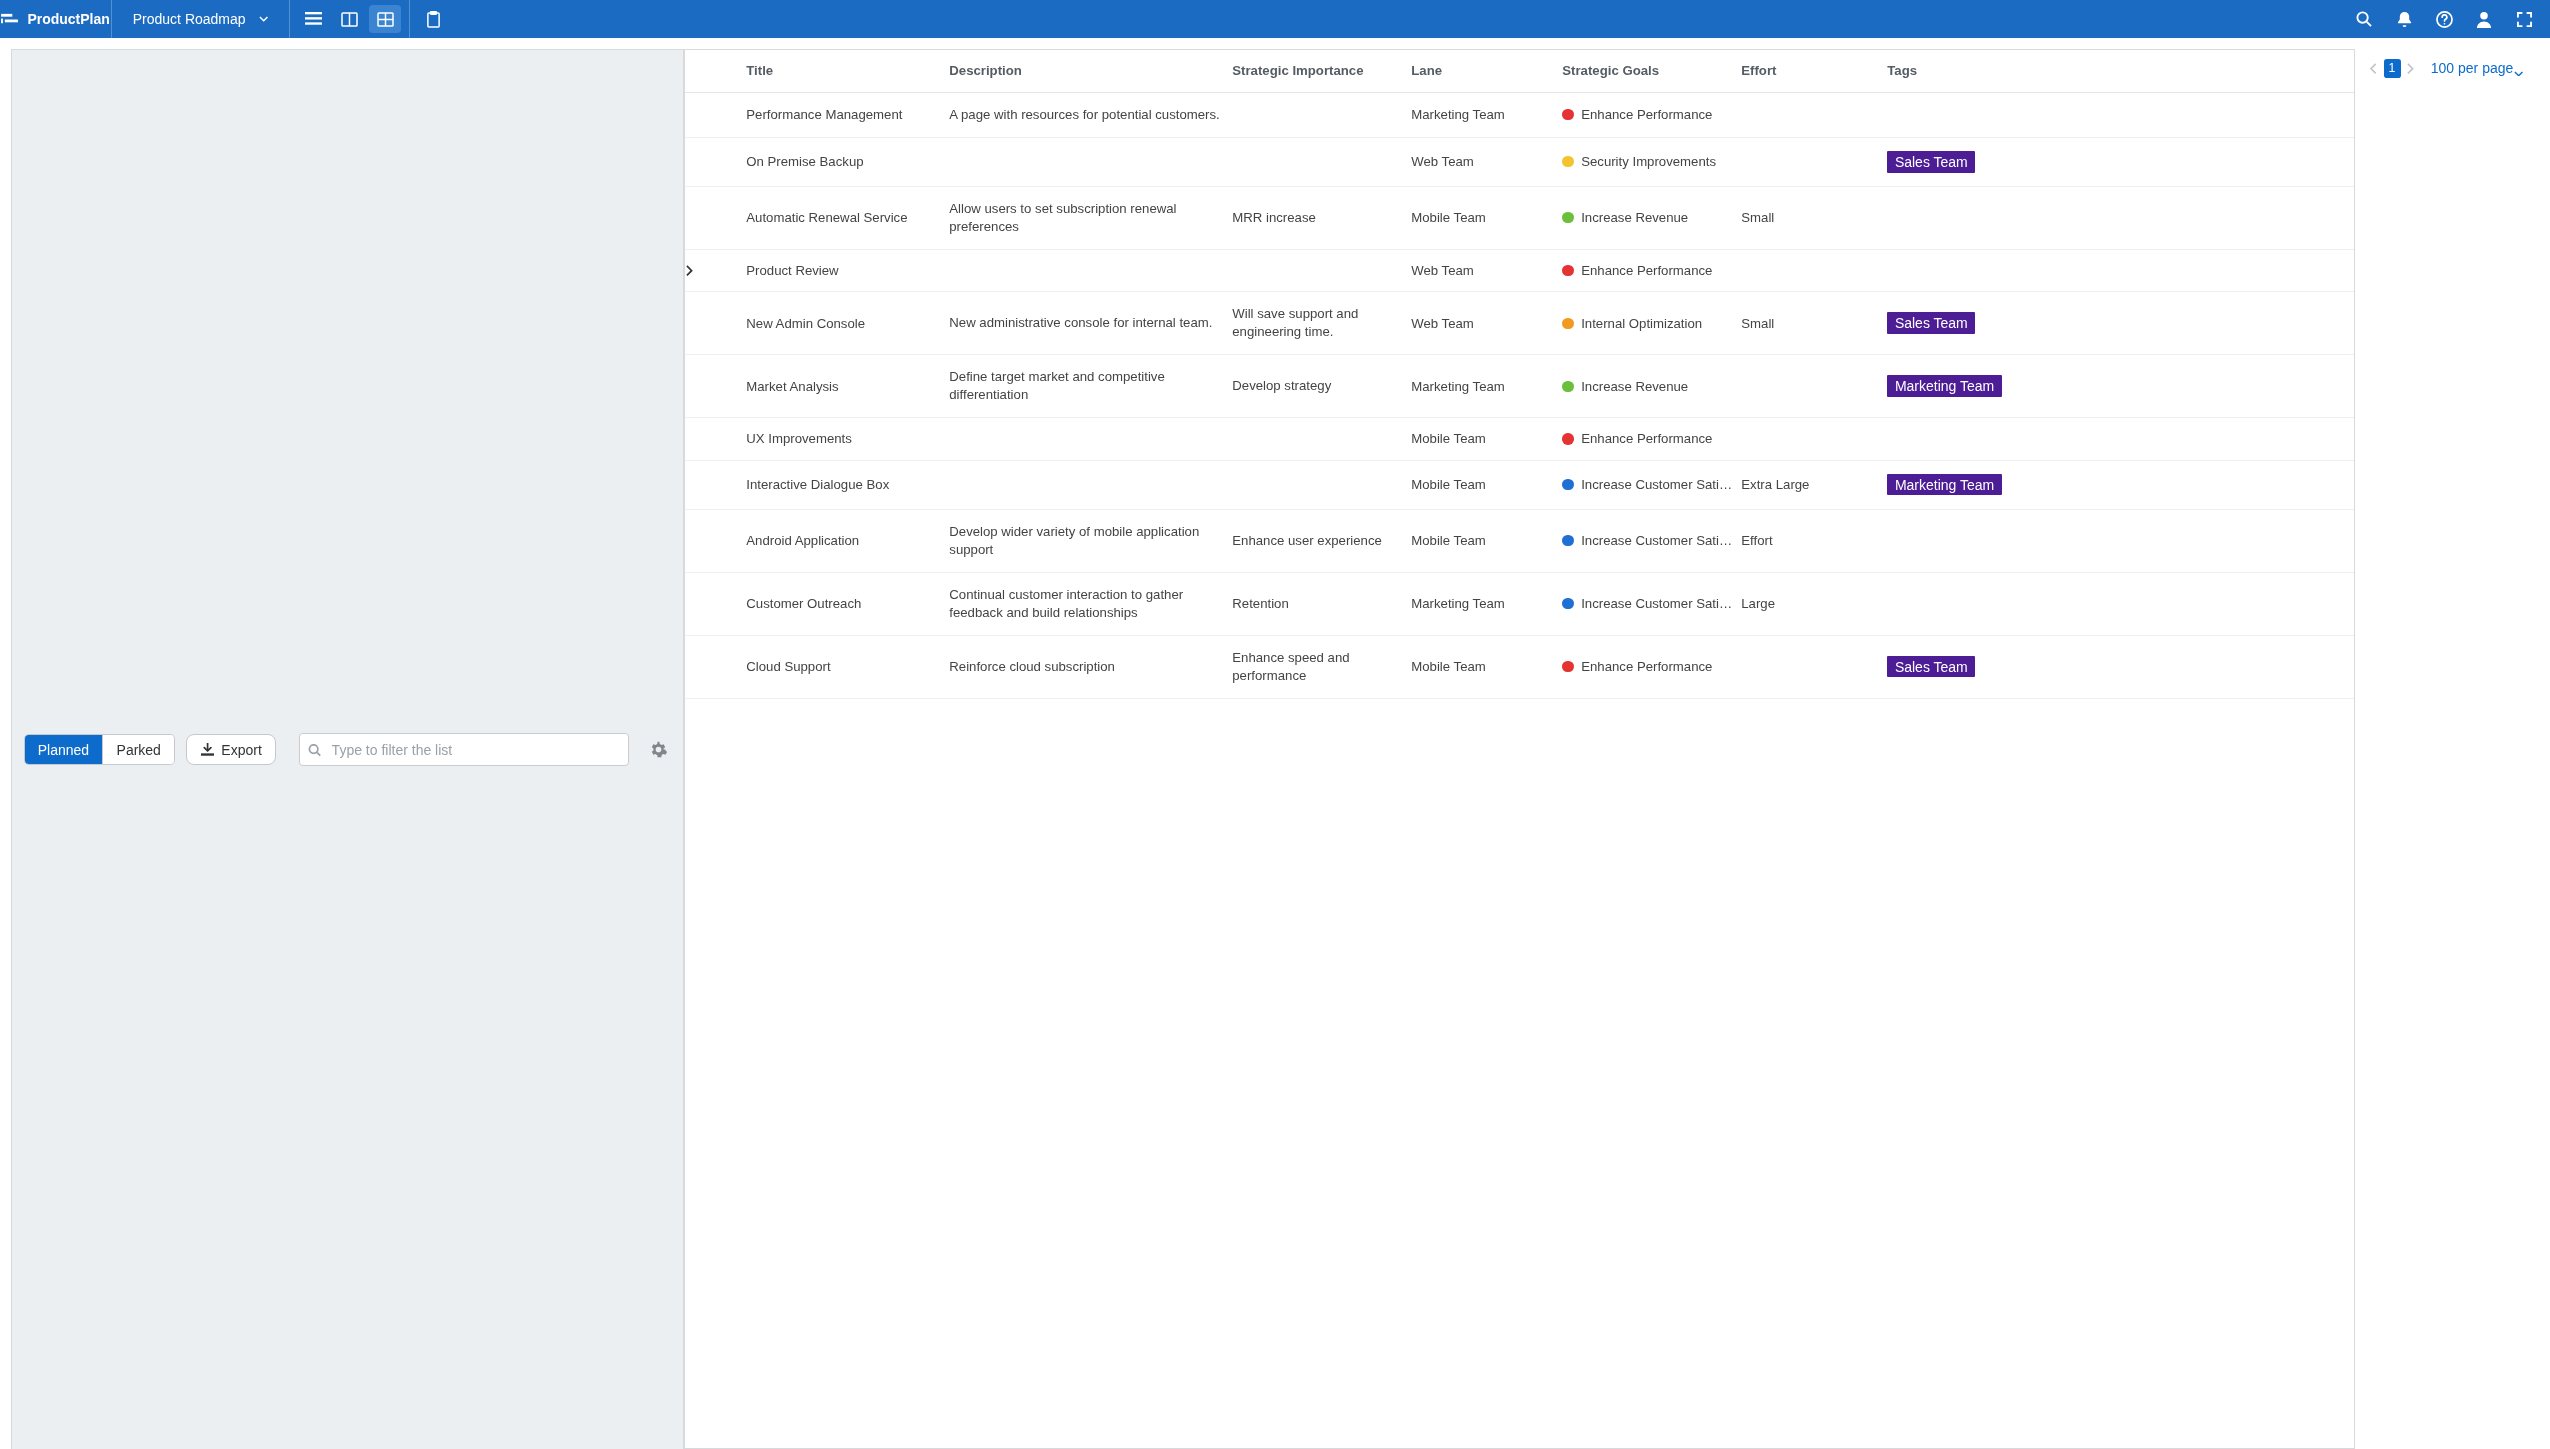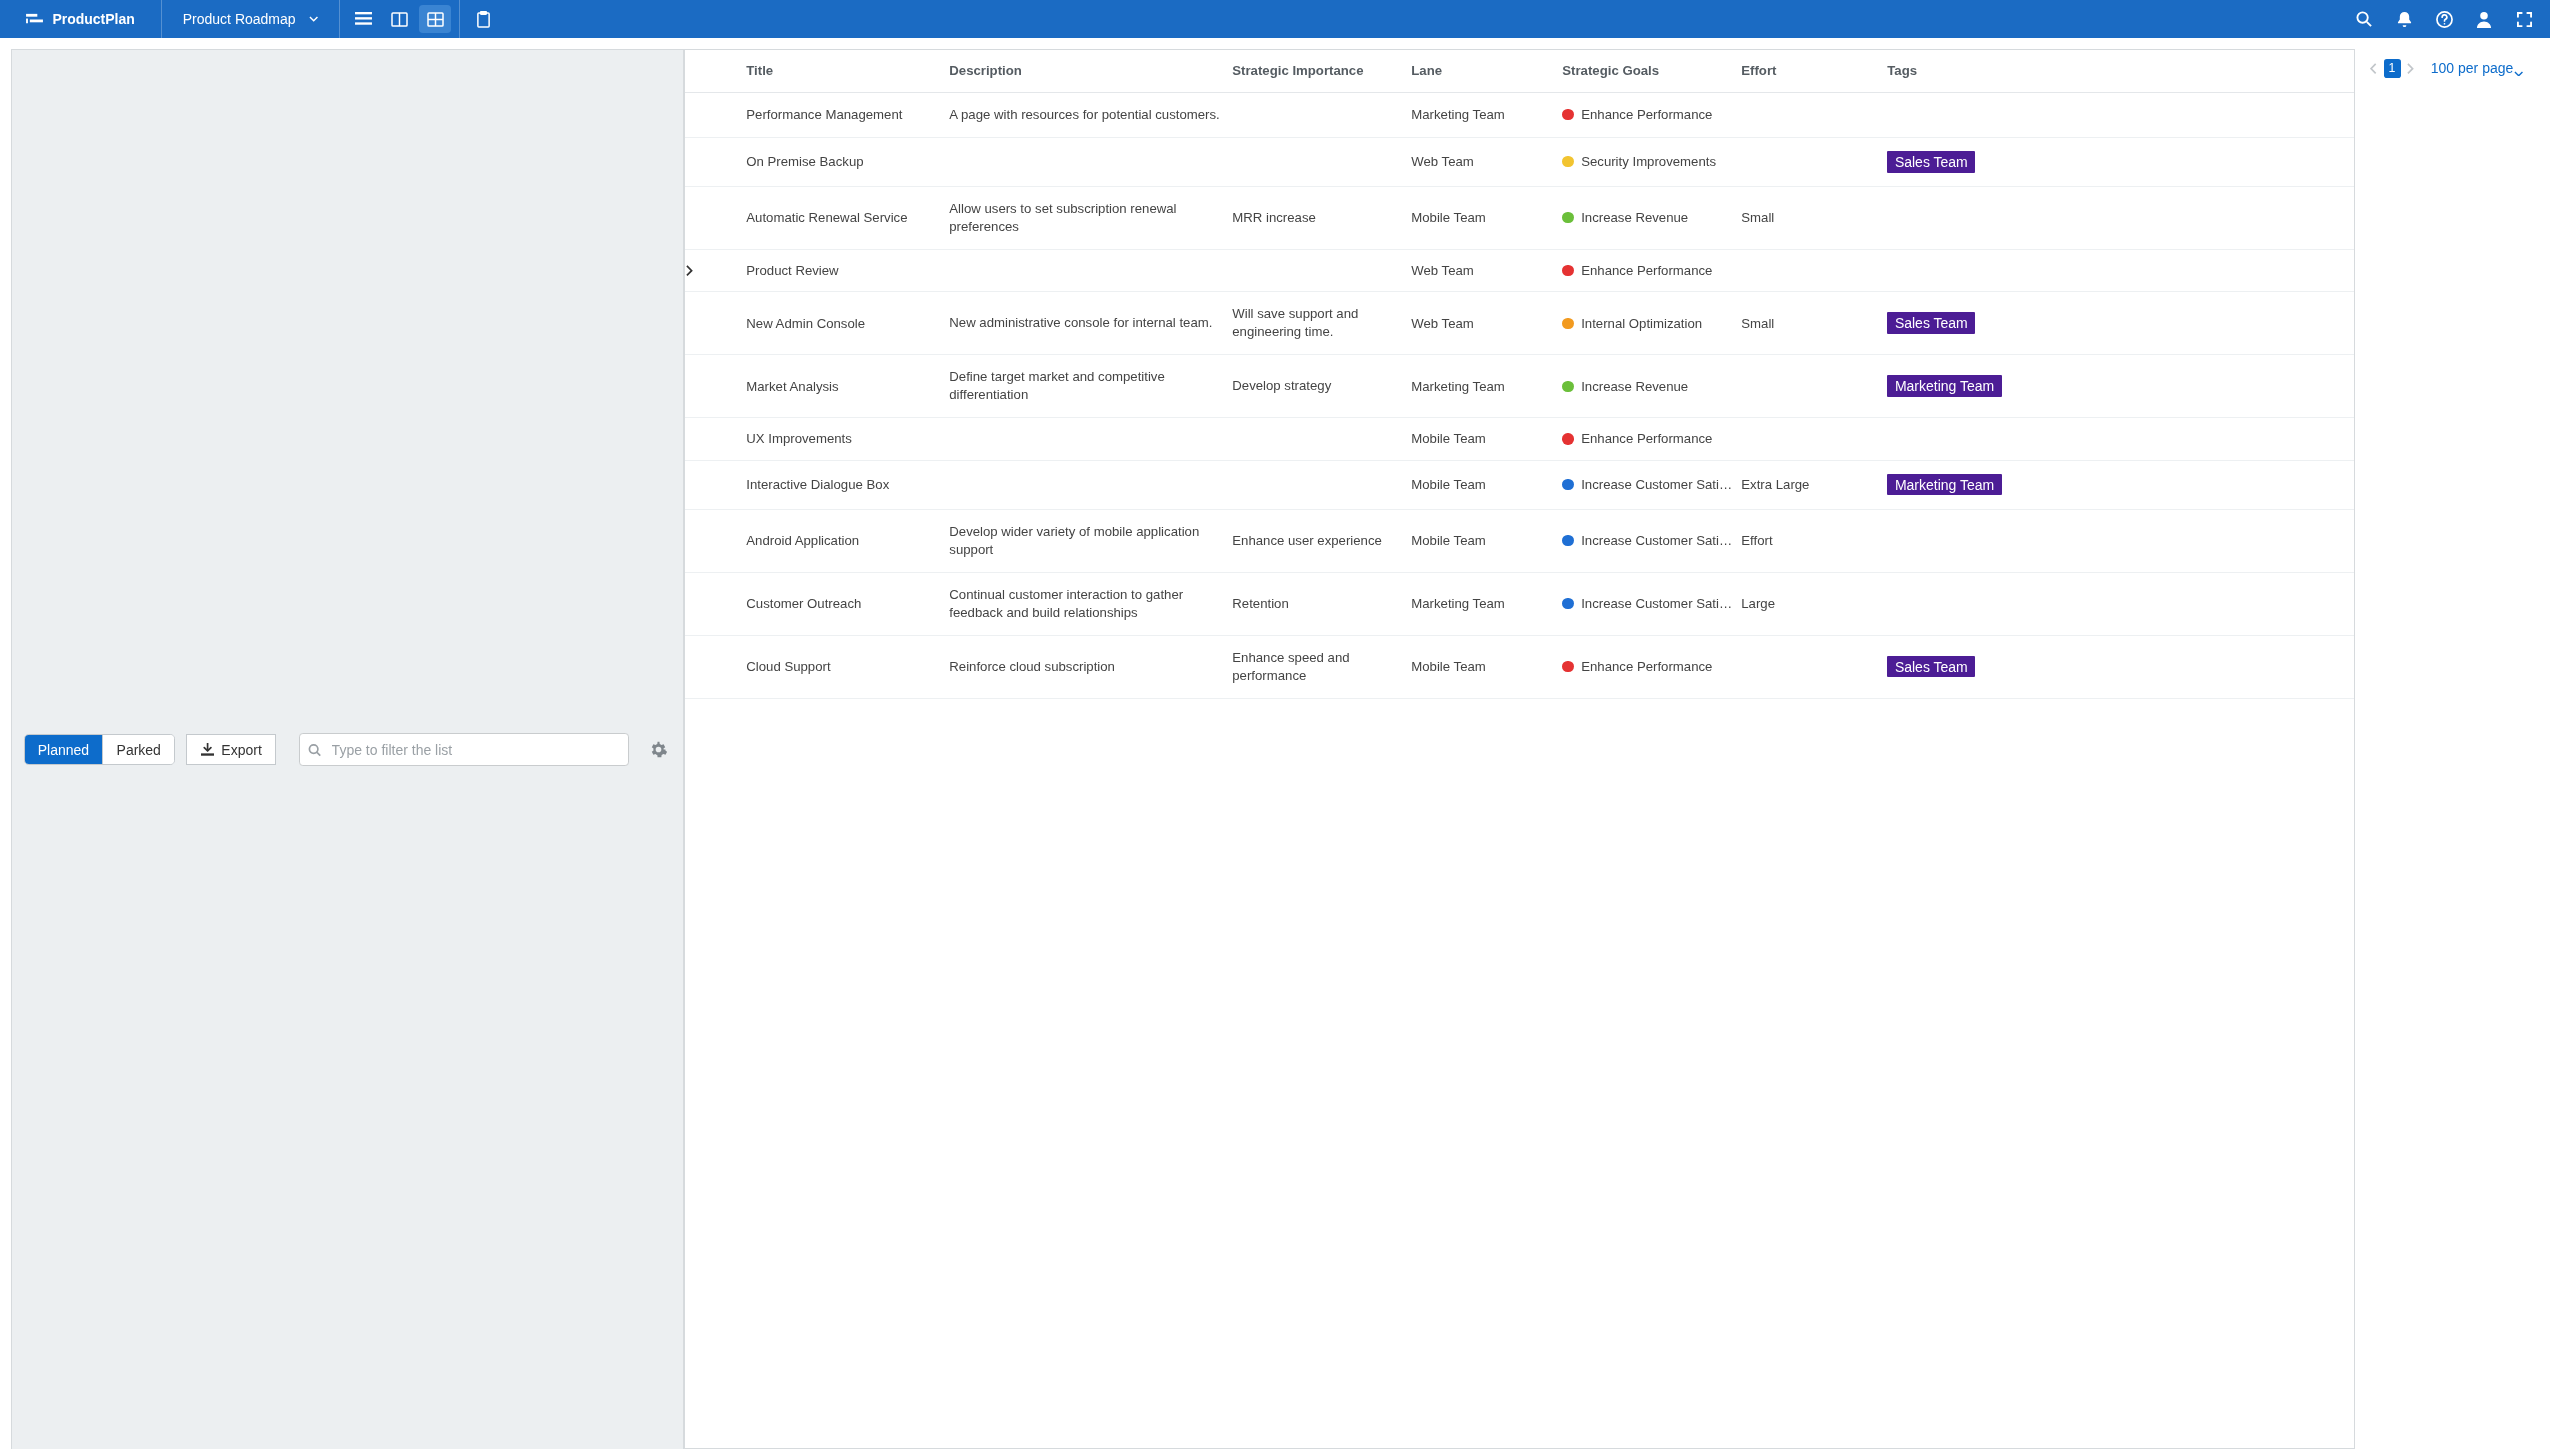--- a/index.html
+++ b/index.html
@@ -8,21 +8,21 @@
 
 
 .navbar {
   background: #1b6bc3;
   height: 38px;
   display: flex;
   align-items: stretch;
   color: #fff;
   font-size: 14px;
 }
-.nav-brand { display: flex; align-items: center; padding: 0 26px; gap: 9.4px; font-weight: 600; }
+.nav-brand { display: flex; align-items: center; padding: 0 1px; gap: 9.4px; font-weight: 600; }
 .nav-sep { width: 0.9px; background: rgba(255,255,255,.25); }
 .nav-roadmap { display: flex; align-items: center; padding: 0 21px; gap: 13.2px; cursor: pointer; }
 .nav-btn-group { display: flex; align-items: center; padding: 0 7.6px; gap: 3.8px; }
 .nav-icon-btn { width: 32px; height: 28px; border-radius: 3.8px; display: flex; align-items: center; justify-content: center; cursor: pointer; }
 .nav-icon-btn.active { background: #3a84d2; }
 .nav-spacer { flex: 1; }
 .nav-right { display: flex; align-items: center; padding: 0 5.7px; }
 .nav-right .nav-icon-btn { width: 40px; height: 38px; }
 
 
@@ -42,21 +42,21 @@
   background: #fff;
   color: #333;
   font-size: 14px;
   border: none;
   cursor: pointer;
 }
 .seg-btn + .seg-btn { border-left: 0.9px solid #c4c9cd; }
 .seg-btn.active { background: #0d6ccb; color: #fff; }
 .export-btn {
   display: inline-flex; align-items: center; gap: 7.6px;
-  padding: 6.6px 13.2px; background: #fff; border: 0.9px solid #c4c9cd; border-radius: 0;
+  padding: 6.6px 13.2px; background: #fff; border: 0.9px solid #c4c9cd; border-radius: 8px;
   font-size: 14px; cursor: pointer; color: #333;
 }
 .toolbar-spacer { flex: 1; }
 .filter-wrap { position: relative; width: 330px; }
 .filter-input {
   width: 100%; padding: 7.6px 11.3px 7.6px 32px;
   border: 0.9px solid #c9ccce; border-radius: 3.8px;
   font-size: 14px; color: #333;
 }
 .filter-input::placeholder { color: #9aa0a5; }

